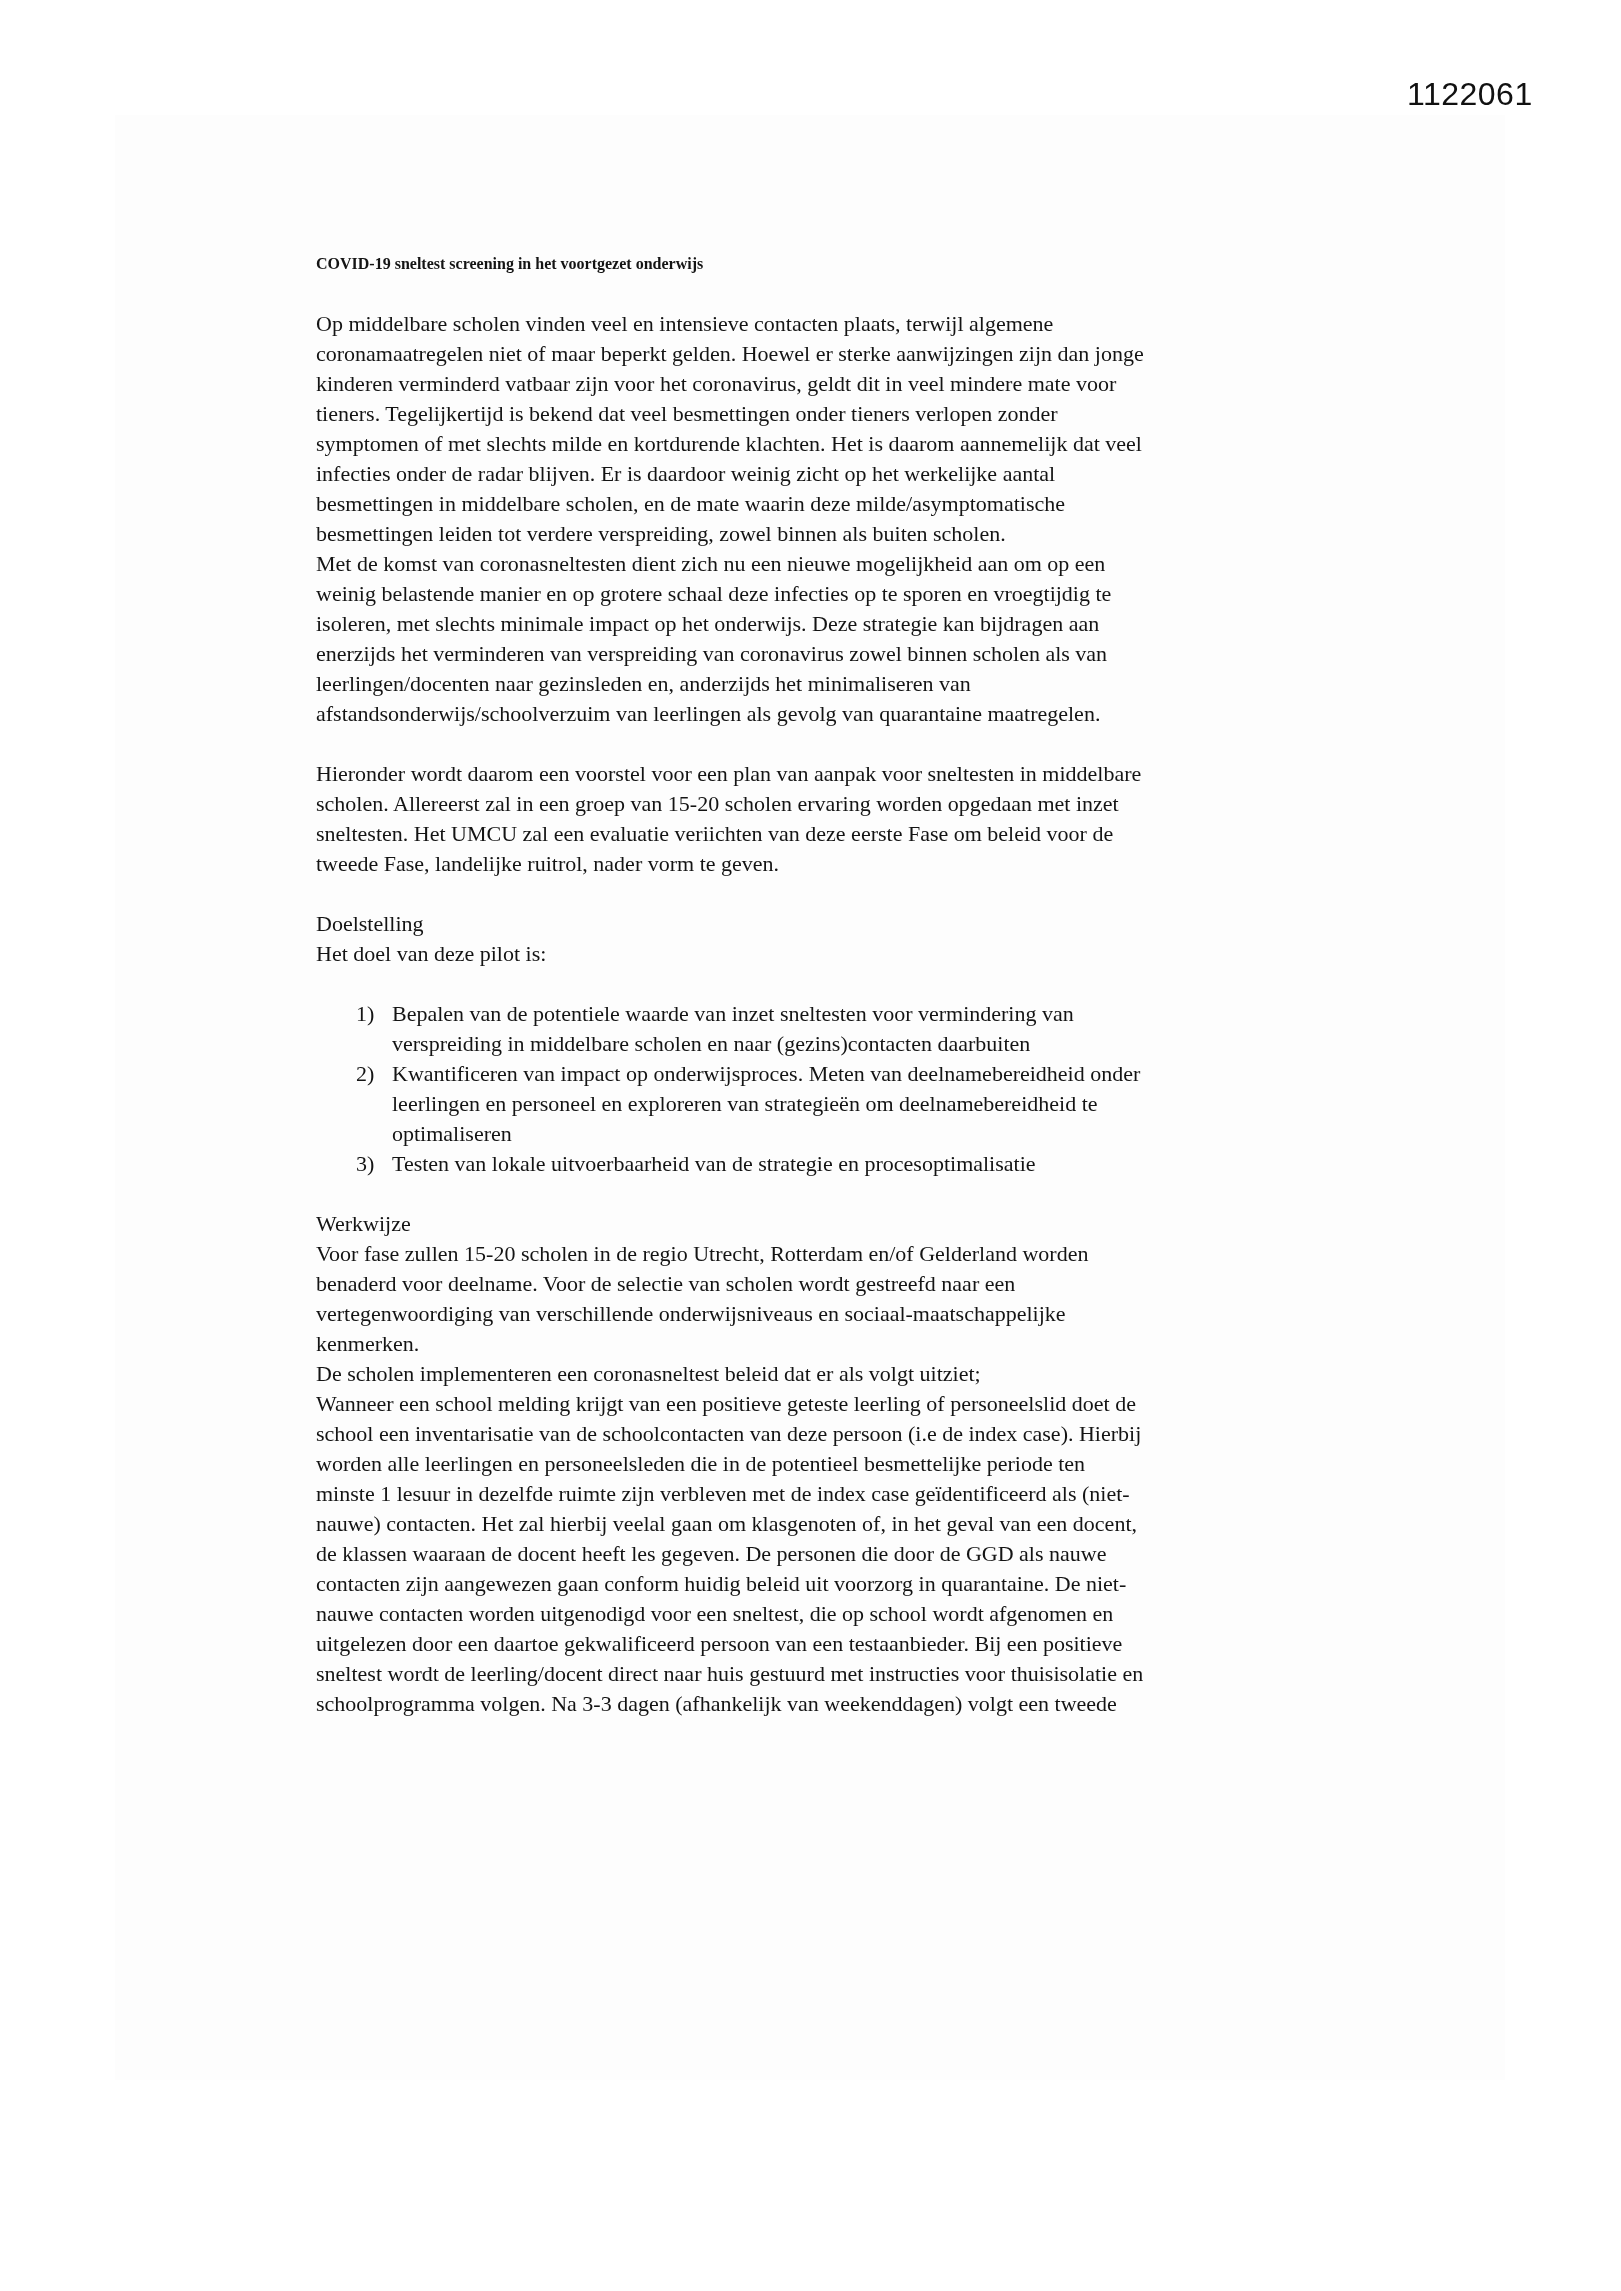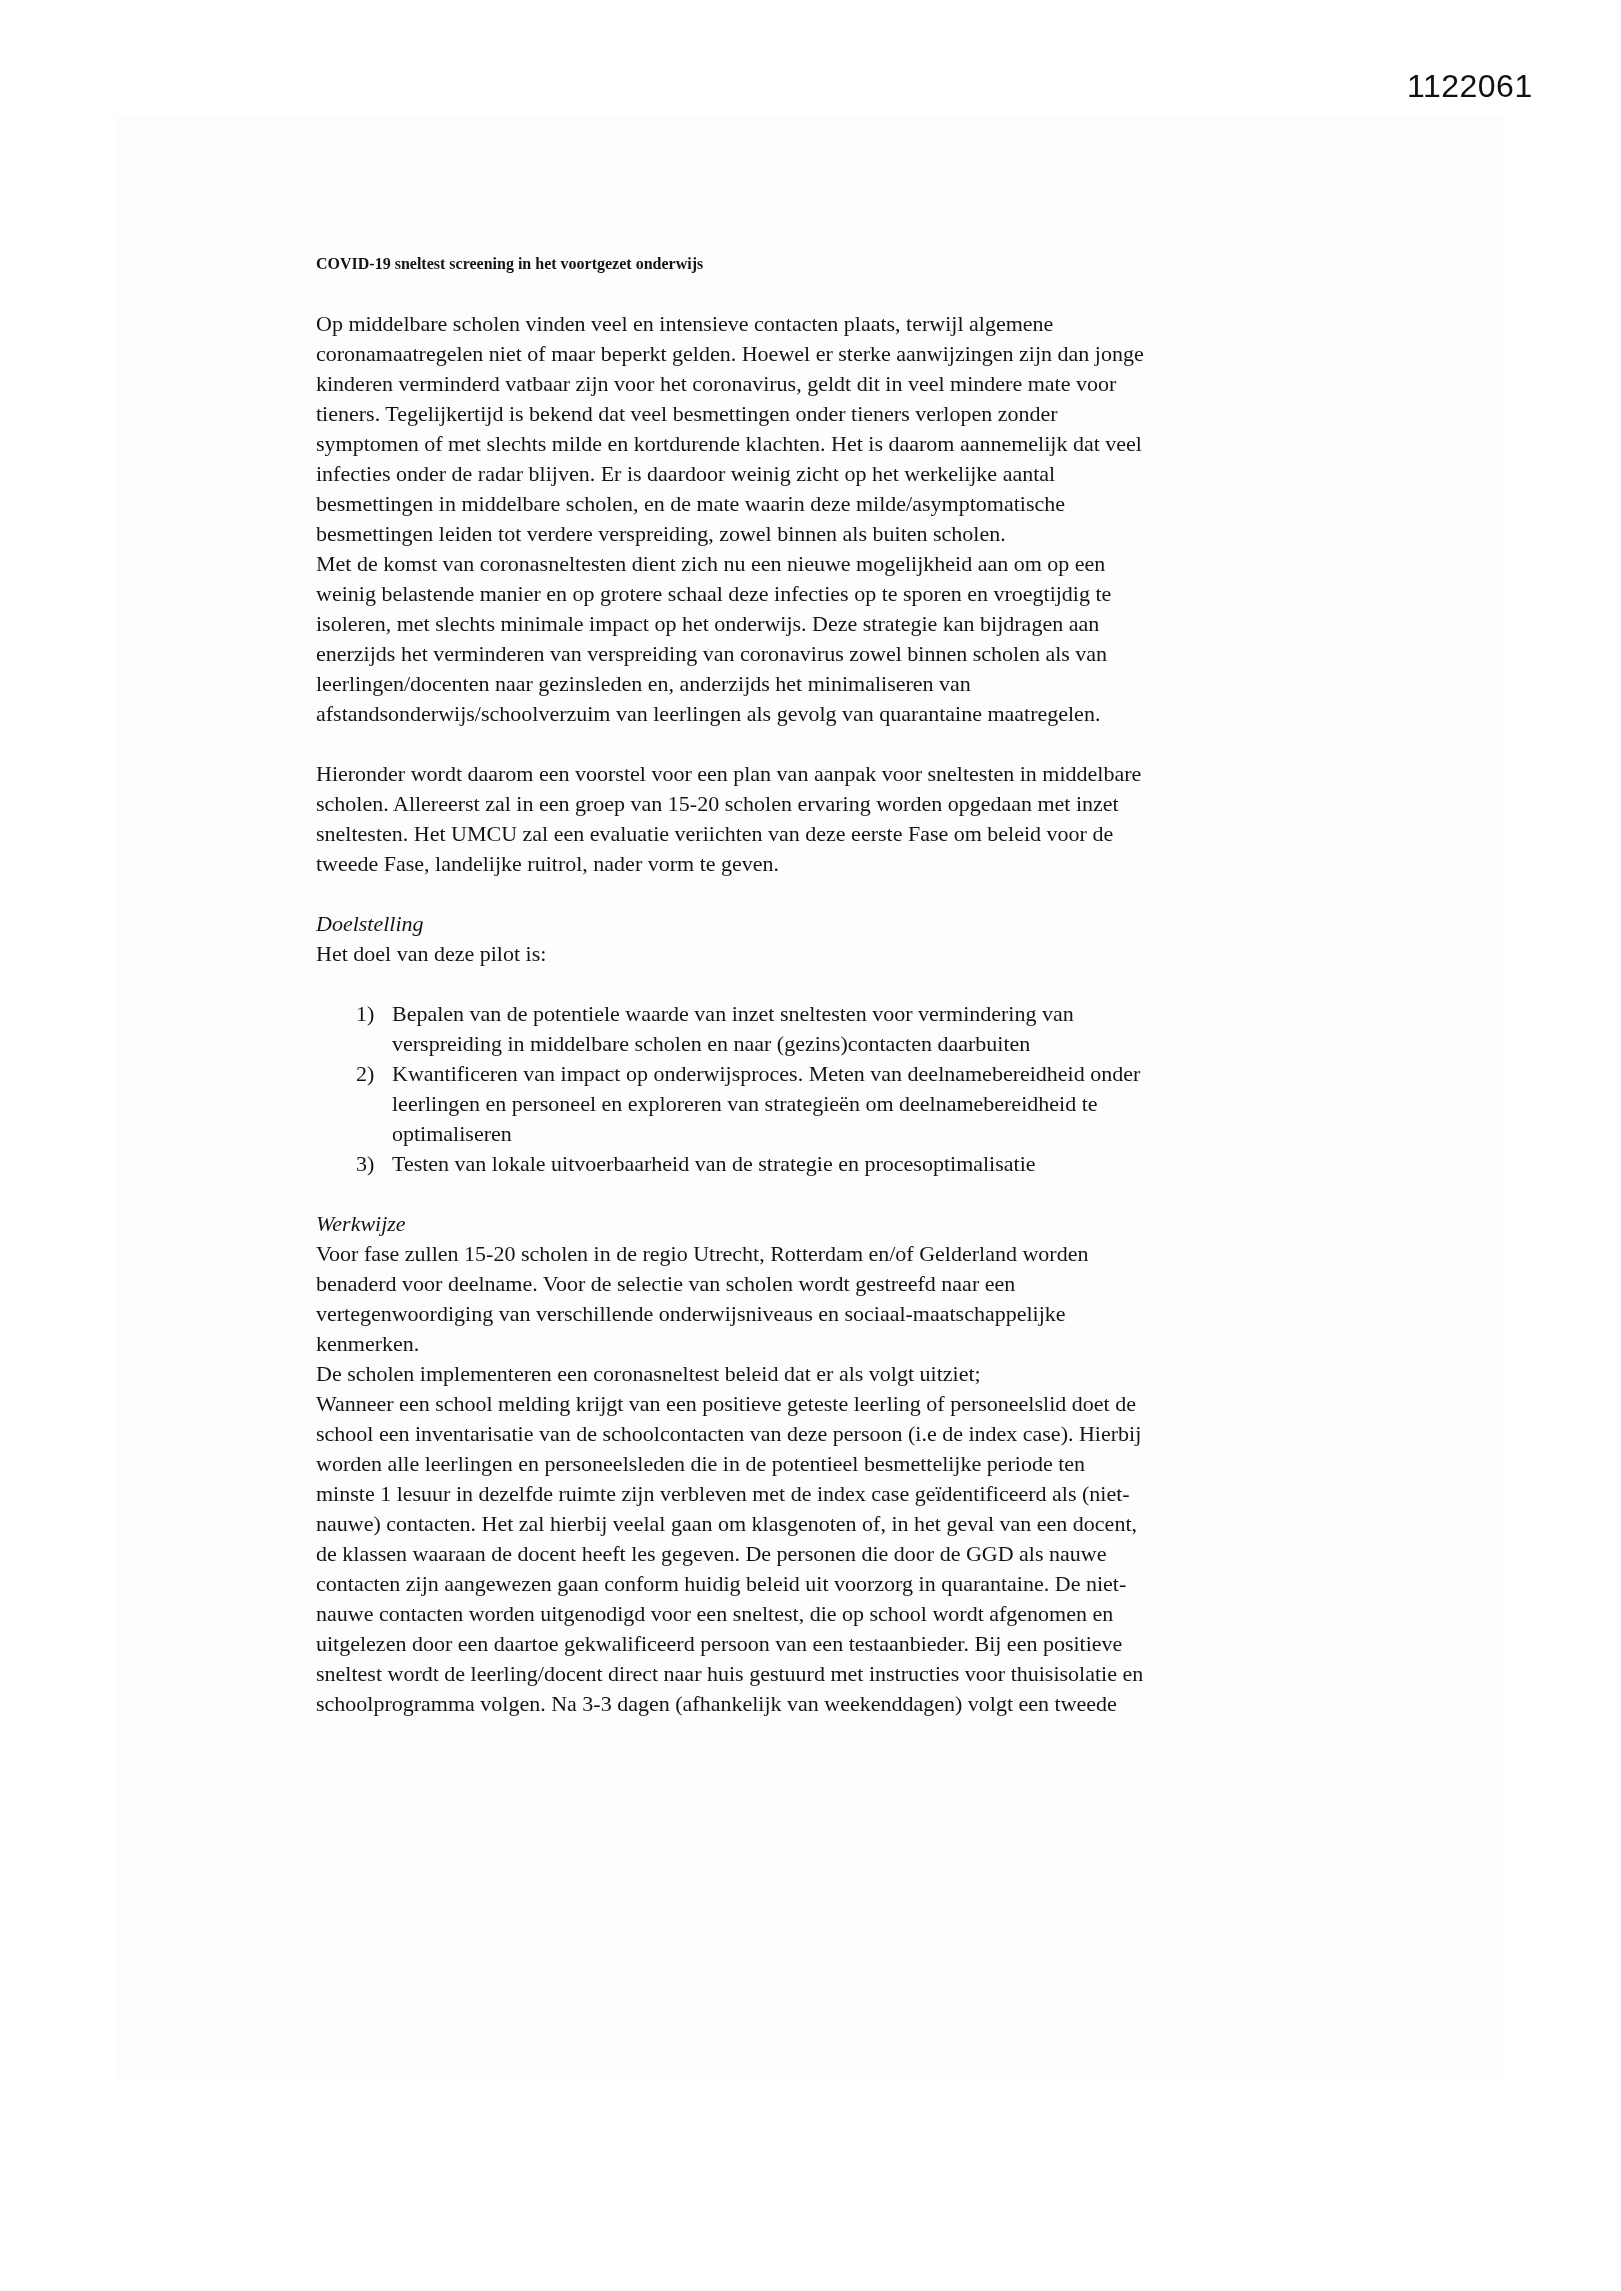--- a/index.html
+++ b/index.html
@@ -7,21 +7,21 @@
     width: 1621px;
     height: 2292px;
     background: #ffffff;
     position: relative;
     overflow: hidden;
     font-family: "Liberation Serif", "DejaVu Serif", serif;
     color: #141414;
   }
   .doc-id {
     position: absolute;
-    top: 68px;
+    top: 76px;
     left: 1407px;
     font-family: "Liberation Sans", "DejaVu Sans", sans-serif;
     font-size: 32px;
     color: #111;
     letter-spacing: 0.5px;
   }
   .scan-area {
     position: absolute;
     left: 115px;
     top: 115px;
@@ -39,21 +39,21 @@
   }
   .line { display: block; white-space: nowrap; }
   .title {
     font-weight: bold;
     font-size: 16px;
     line-height: 30px;
     margin-bottom: 30px;
   }
   .para { margin: 0 0 30px 0; }
   .para.nogap { margin-bottom: 0; }
-  .heading-italic { font-style: italic; }
+  .heading-italic { }
   .list { margin: 30px 0 30px 0; padding: 0; list-style: none; }
   .list-item { position: relative; padding-left: 76px; }
   .list-num { position: absolute; left: 40px; top: 0; }
 </style>
 </head>
 <body>
 
 <div class="scan-area"></div>
 
 <div class="doc-id">1122061</div>

